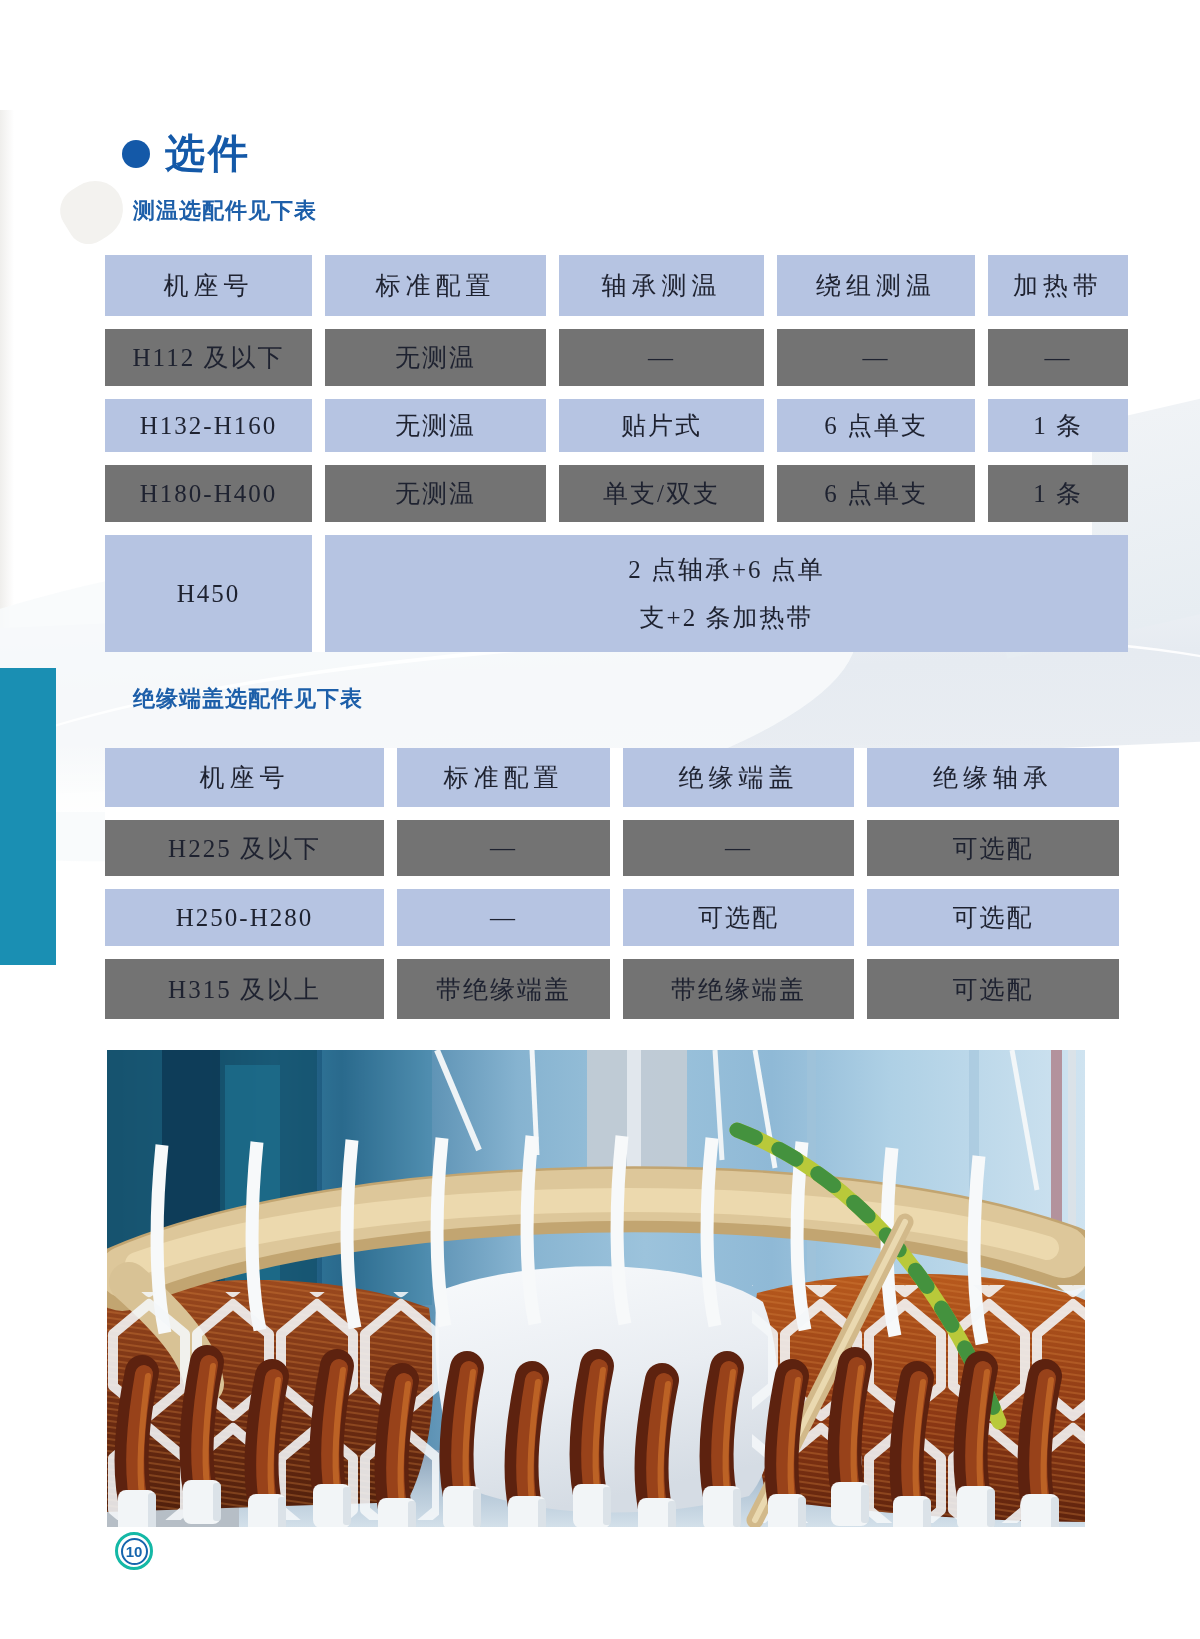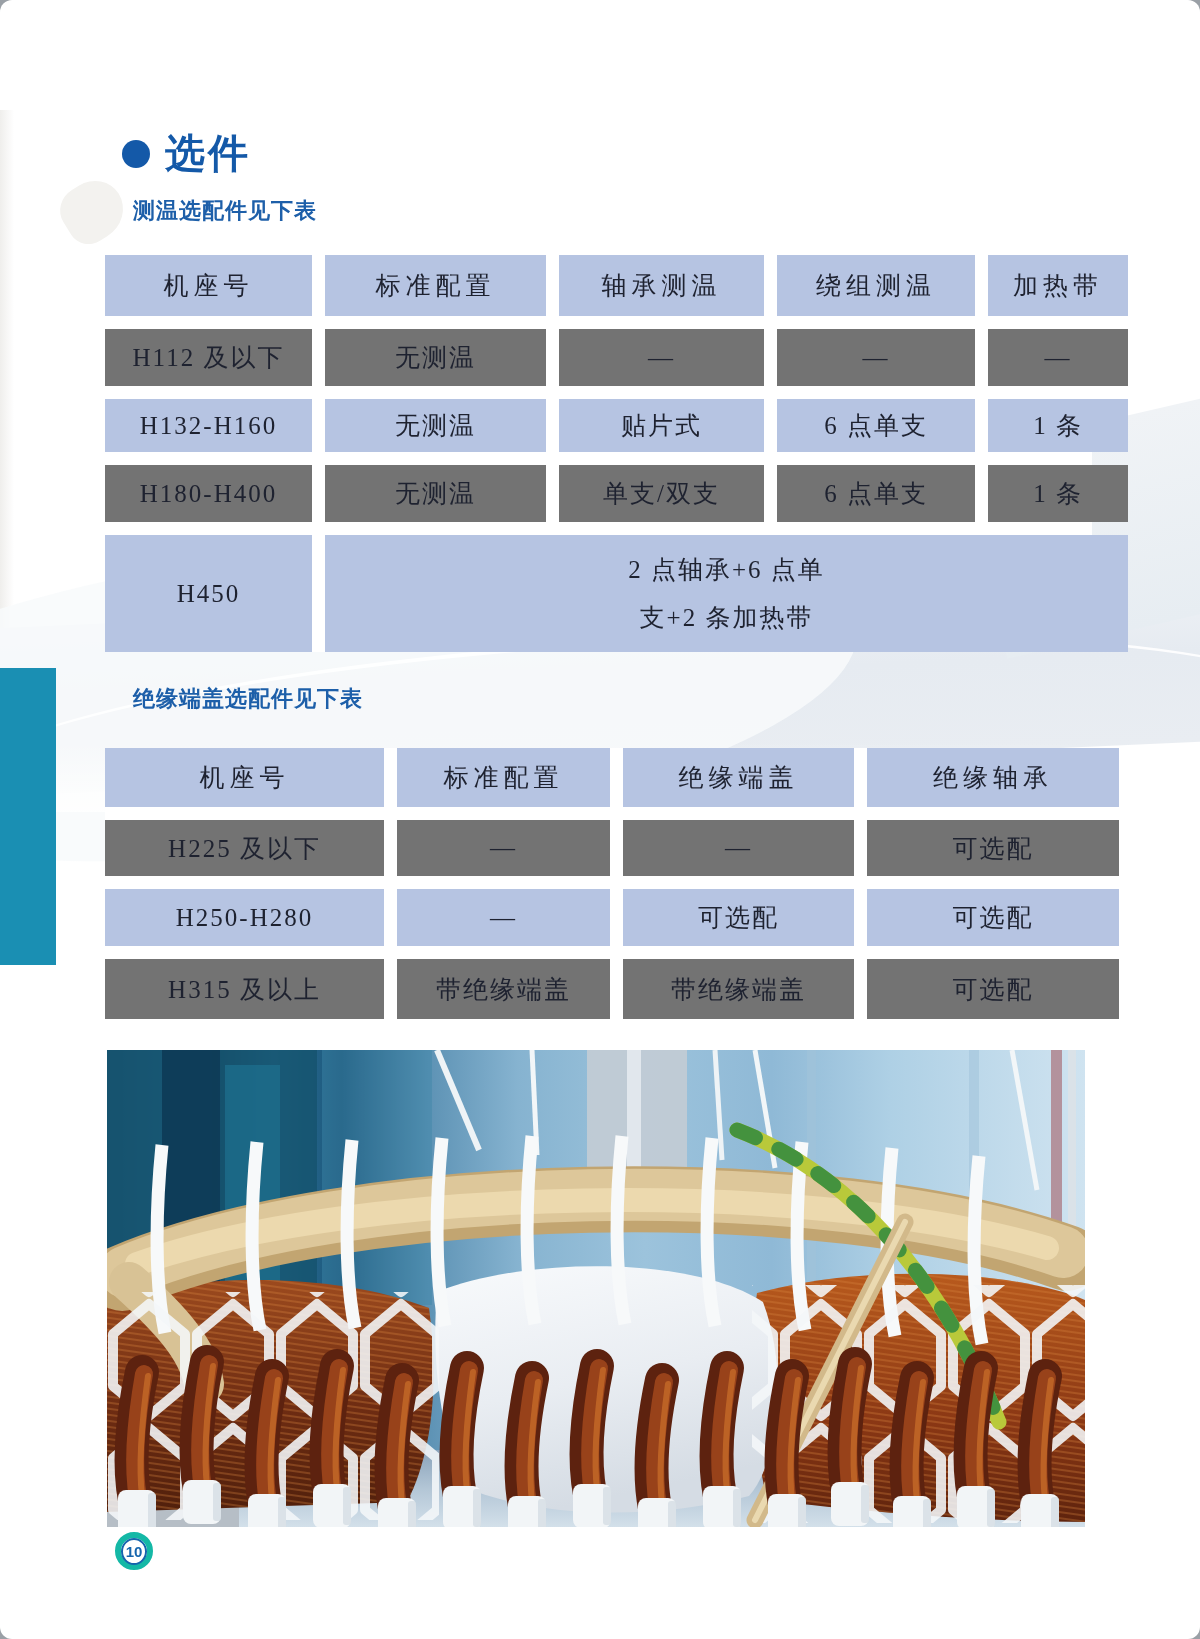--- a/index.html
+++ b/index.html
@@ -1,20 +1,19 @@
 <!DOCTYPE html>
 <html><head>
 <meta charset="utf-8">
 <style>
   html,body{margin:0;padding:0;background:#9aa0a6;}
   .page{
     position:relative;width:1200px;height:1639px;margin:0 auto;
     background:#ffffff;overflow:hidden;
     font-family:"Liberation Serif","DejaVu Serif",serif;
-    border-radius:12px;
   }
   
   .decor{position:absolute;z-index:1;}
   .edge-shade{left:0;top:110px;width:14px;height:570px;
     background:linear-gradient(90deg,#efeeec,rgba(255,255,255,0));}
   .arc-faint{left:62px;top:182px;width:62px;height:58px;background:#f3f2ef;
     border-radius:45% 55% 60% 40%;transform:rotate(-32deg);}
   .swoosh-main{left:-80px;top:600px;width:1400px;height:168px;
     background:linear-gradient(180deg,#eff2f6 0%,#e6ebf1 45%,#e9edf2 100%);
     transform:rotate(-2.6deg);}
@@ -47,22 +46,22 @@
   .cell{display:flex;align-items:center;justify-content:center;
     font-size:25px;color:#1e2230;letter-spacing:2px;}
   .c-blue{background:#b6c4e2;}
   .c-gray{background:#737373;text-align:center;}
   .hd{letter-spacing:5px;}
   .merged{flex-direction:column;justify-content:space-around;padding:10px 8px;}
   
   .photo{left:107px;top:1050px;width:978px;height:477px;overflow:hidden;}
   .photo svg{display:block;}
   
-  .badge{left:115px;top:1532px;width:38px;height:38px;border:6px solid #14b8a6;
-    border-radius:50%;display:flex;align-items:center;justify-content:flex-end;box-sizing:border-box;}
+  .badge{left:115px;top:1532px;width:38px;height:38px;border:3px solid #14b8a6;
+    border-radius:50%;display:flex;align-items:center;justify-content:center;box-sizing:border-box;}
   .badge-inner{width:27px;height:27px;border:2px solid #1565ad;border-radius:50%;
     box-sizing:border-box;display:flex;align-items:center;justify-content:center;
     font-family:"Liberation Sans","DejaVu Sans",sans-serif;
     font-weight:bold;font-size:15px;color:#1565ad;}
 </style>
 </head>
 <body>
 
 <div class="page">
 

